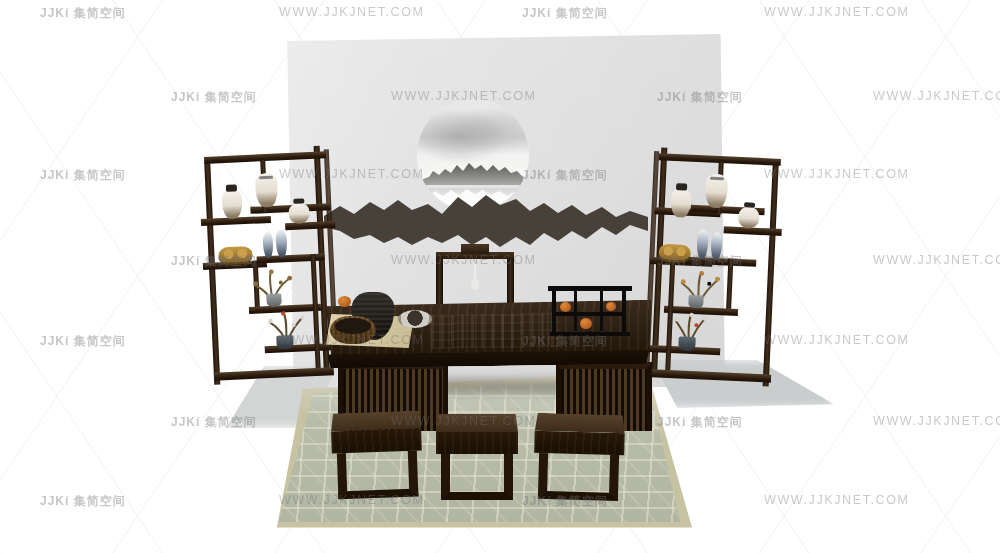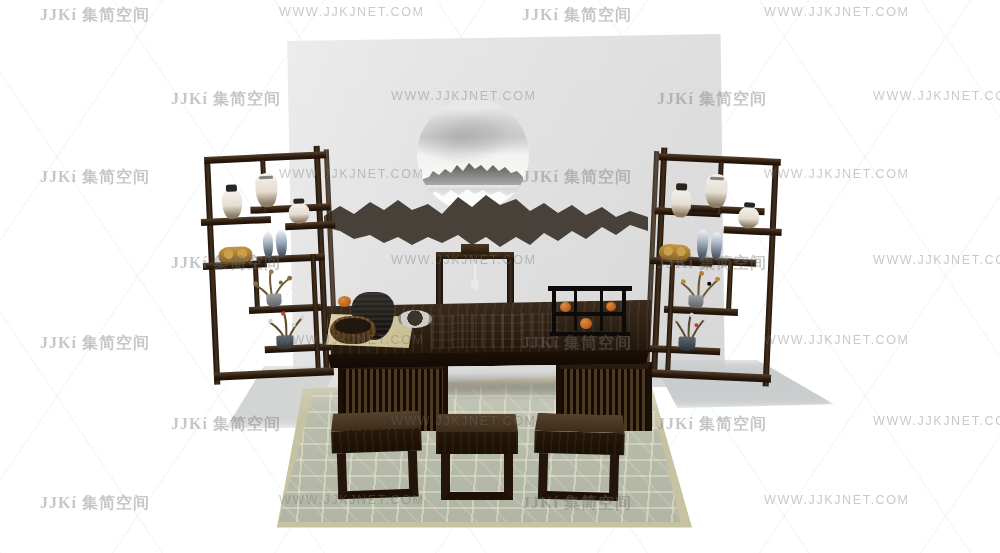--- a/index.html
+++ b/index.html
@@ -4,21 +4,21 @@
 <style>
   html,body{margin:0;padding:0;background:#fff;}
   #stage{position:relative;width:1000px;height:553px;background:#ffffff;overflow:hidden;
          font-family:"Liberation Sans", sans-serif;}
   
   #lattice{position:absolute;inset:0;z-index:1;opacity:.55;
     background:
       repeating-linear-gradient(124deg, rgba(120,120,120,0.10) 0 1.5px, transparent 1.5px 134px),
       repeating-linear-gradient(56deg,  rgba(120,120,120,0.10) 0 1.5px, transparent 1.5px 134px);}
   .wm{position:absolute;z-index:50;white-space:nowrap;pointer-events:none;}
-  .wm-logo{font-size:16px;font-weight:600;color:rgba(112,112,112,0.40);letter-spacing:1px;font-family:Liberation Serif, serif;}
+  .wm-logo{font-size:12px;font-weight:600;color:rgba(112,112,112,0.40);letter-spacing:1px;}
   .wm-url{font-size:12.5px;font-weight:500;color:rgba(112,112,112,0.38);letter-spacing:1.6px;}
 
   .abs{position:absolute;}
   
   #backdrop{left:285px;top:34px;width:440px;height:356px;z-index:2;
     background:linear-gradient(178deg,#e6e6e7 0%,#e3e3e4 45%,#dedede 100%);
     clip-path:polygon(0.5% 2%,99% 0%,100% 99%,2% 100%);}
   #backdrop .sheen{position:absolute;inset:0;
     background:linear-gradient(100deg, rgba(255,255,255,0.25), transparent 30%, rgba(0,0,0,0.03) 85%);}
 

